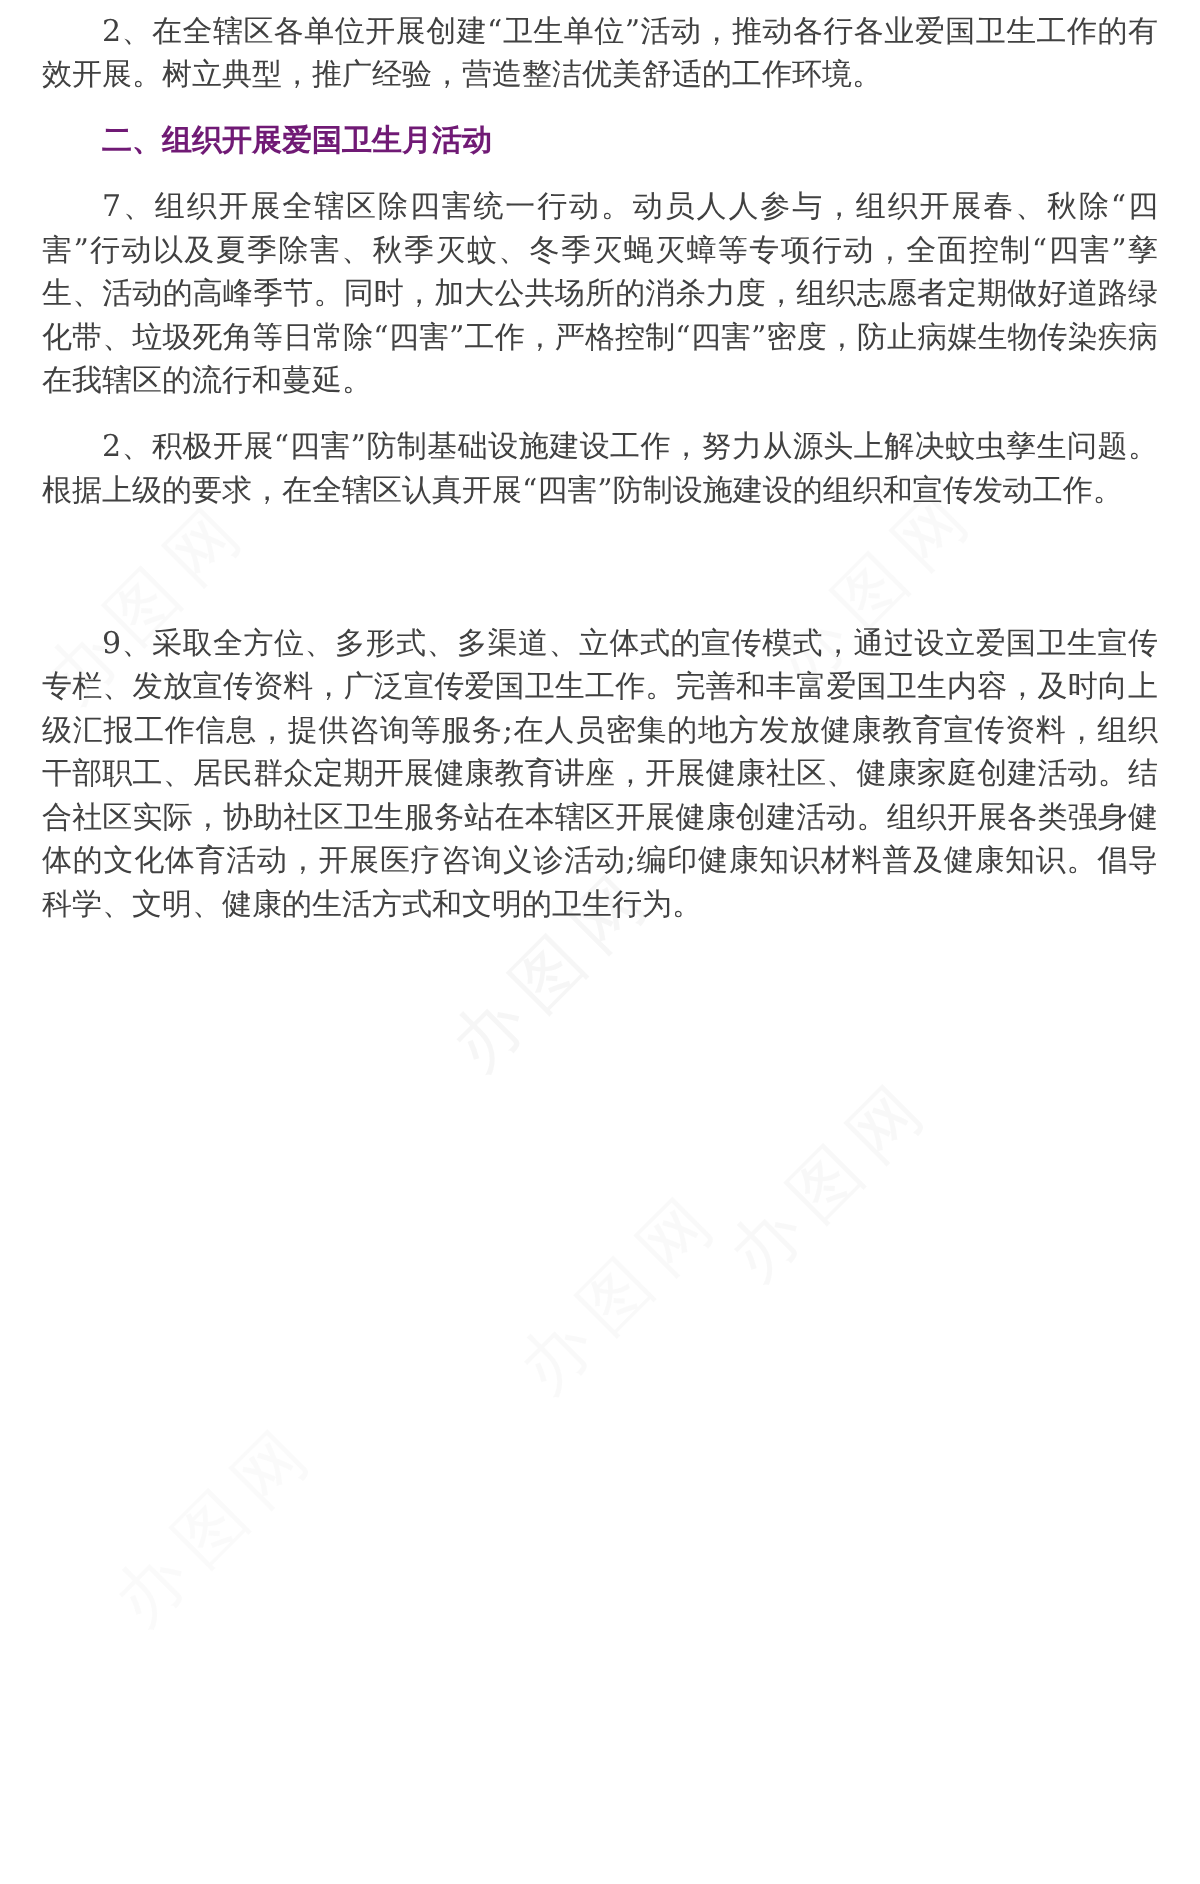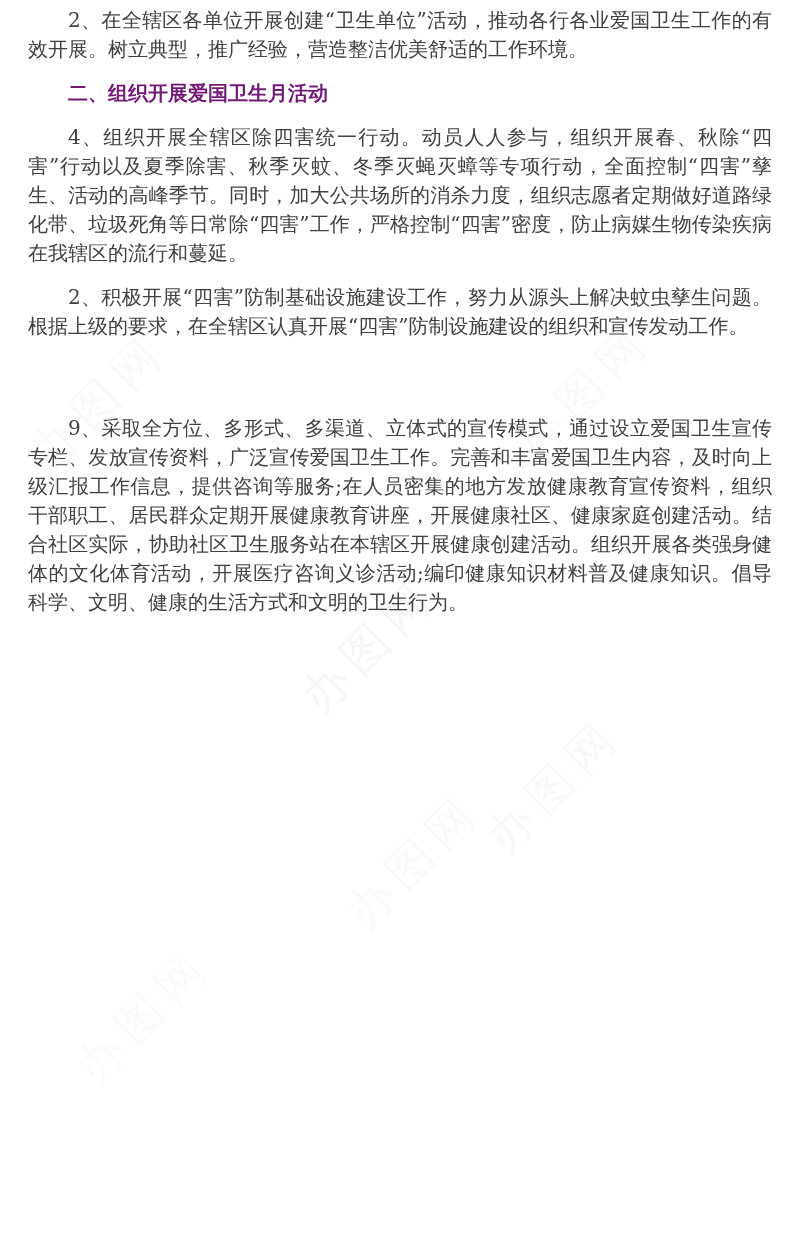--- a/index.html
+++ b/index.html
@@ -66,19 +66,19 @@
   <span class="watermark wm-1">办图网</span>
   <span class="watermark wm-2">办图网</span>
   <span class="watermark wm-3">办图网</span>
   <span class="watermark wm-4">办图网</span>
   <span class="watermark wm-5">办图网</span>
   <span class="watermark wm-6">办图网</span>
 
   <div class="doc-body">
       <div class="paragraph">2、在全辖区各单位开展创建“卫生单位”活动，推动各行各业爱国卫生工作的有效开展。树立典型，推广经验，营造整洁优美舒适的工作环境。</div>
       <div class="heading">二、组织开展爱国卫生月活动</div>
-      <div class="paragraph">4、组织开展全辖区除四害统一行动。动员人人参与，组织开展春、秋除“四害”行动以及夏季除害、秋季灭蚊、冬季灭蝇灭蟑等专项行动，全面控制“四害”孳生、活动的高峰季节。同时，加大公共场所的消杀力度，组织志愿者定期做好道路绿化带、垃圾死角等日常除“四害”工作，严格控制“四害”密度，防止病媒生物传染疾病在我辖区的流行和蔓延。</div>
+      <div class="paragraph">7、组织开展全辖区除四害统一行动。动员人人参与，组织开展春、秋除“四害”行动以及夏季除害、秋季灭蚊、冬季灭蝇灭蟑等专项行动，全面控制“四害”孳生、活动的高峰季节。同时，加大公共场所的消杀力度，组织志愿者定期做好道路绿化带、垃圾死角等日常除“四害”工作，严格控制“四害”密度，防止病媒生物传染疾病在我辖区的流行和蔓延。</div>
       <div class="paragraph">2、积极开展“四害”防制基础设施建设工作，努力从源头上解决蚊虫孳生问题。根据上级的要求，在全辖区认真开展“四害”防制设施建设的组织和宣传发动工作。</div>
       <div class="spacer"></div>
       <div class="paragraph">9、采取全方位、多形式、多渠道、立体式的宣传模式，通过设立爱国卫生宣传专栏、发放宣传资料，广泛宣传爱国卫生工作。完善和丰富爱国卫生内容，及时向上级汇报工作信息，提供咨询等服务;在人员密集的地方发放健康教育宣传资料，组织干部职工、居民群众定期开展健康教育讲座，开展健康社区、健康家庭创建活动。结合社区实际，协助社区卫生服务站在本辖区开展健康创建活动。组织开展各类强身健体的文化体育活动，开展医疗咨询义诊活动;编印健康知识材料普及健康知识。倡导科学、文明、健康的生活方式和文明的卫生行为。</div>
     </div>
 
 </div>
 
 </body></html>

